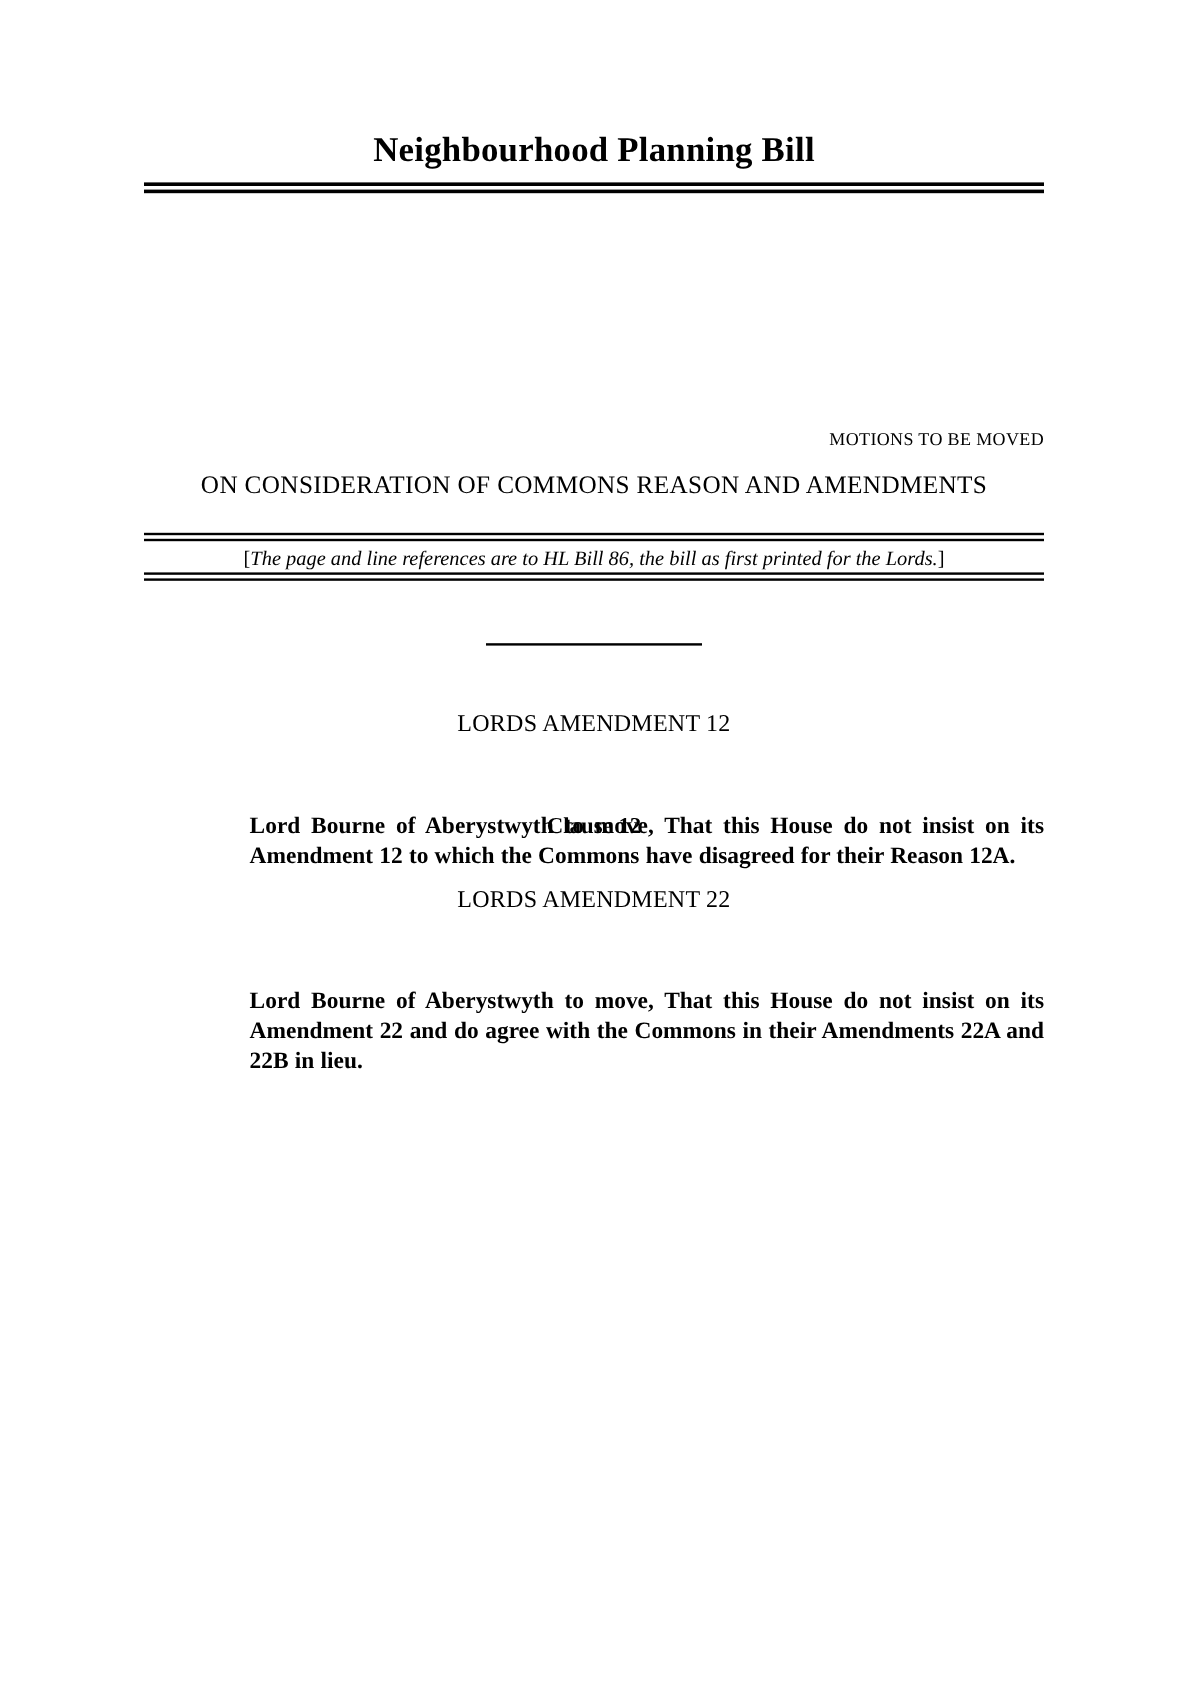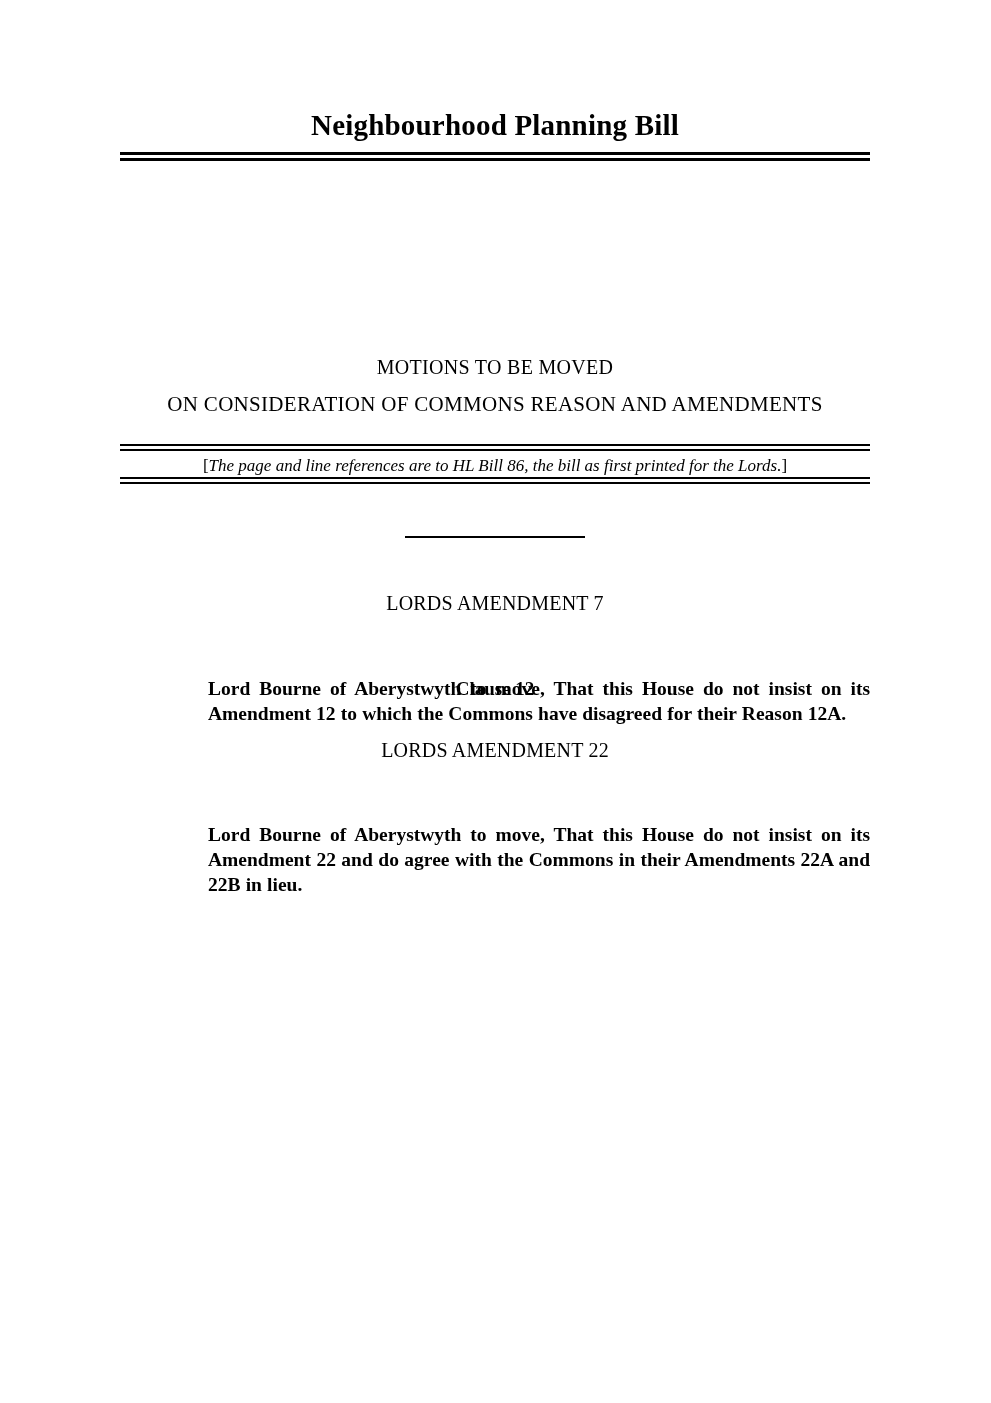--- a/index.html
+++ b/index.html
@@ -50,22 +50,22 @@
     margin-top: 3px;
     height: 3px;
   }
 
   
   .motions-line-1 {
     position: absolute;
     left: 120px;
     top: 353px;
     width: 750px;
-    text-align: center;
-    font-size: 20px;
+    text-align: right;
+    font-size: 15px;
     line-height: 28px;
     letter-spacing: 0.3px;
   }
   .motions-line-2 {
     position: absolute;
     left: 95px;
     top: 390px;
     width: 800px;
     text-align: center;
     font-size: 21px;
@@ -206,21 +206,21 @@
     <span>[</span><span class="note-italic">The page and line references are to HL Bill 86, the bill as first printed for the Lords.</span><span>]</span>
   </div>
 
   <div class="rule-pair-below-note">
     <div class="r1"></div>
     <div class="r2"></div>
   </div>
 
   <div class="short-divider"></div>
 
-  <div class="amend-heading" id="lords-amendment-12-heading">LORDS AMENDMENT 7</div>
+  <div class="amend-heading" id="lords-amendment-12-heading">LORDS AMENDMENT 12</div>
 
   <div class="clause-heading" id="clause-12-heading">Clause 12</div>
 
   <div class="motion-body" id="motion-body-12">Lord Bourne of Aberystwyth to move, That this House do not insist on its Amendment 12 to which the Commons have disagreed for their Reason 12A.</div>
 
   <div class="amend-heading" id="lords-amendment-22-heading">LORDS AMENDMENT 22</div>
 
 
   <div class="motion-body" id="motion-body-22">Lord Bourne of Aberystwyth to move, That this House do not insist on its Amendment 22 and do agree with the Commons in their Amendments 22A and 22B in lieu.</div>
 

